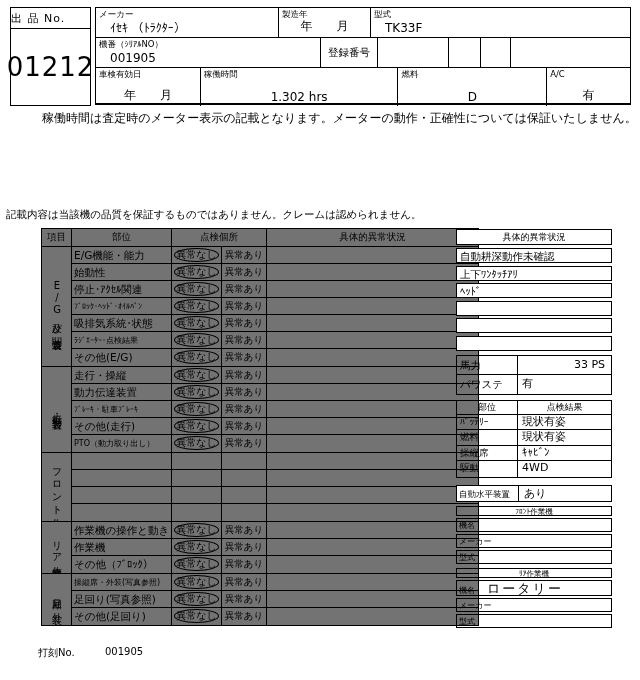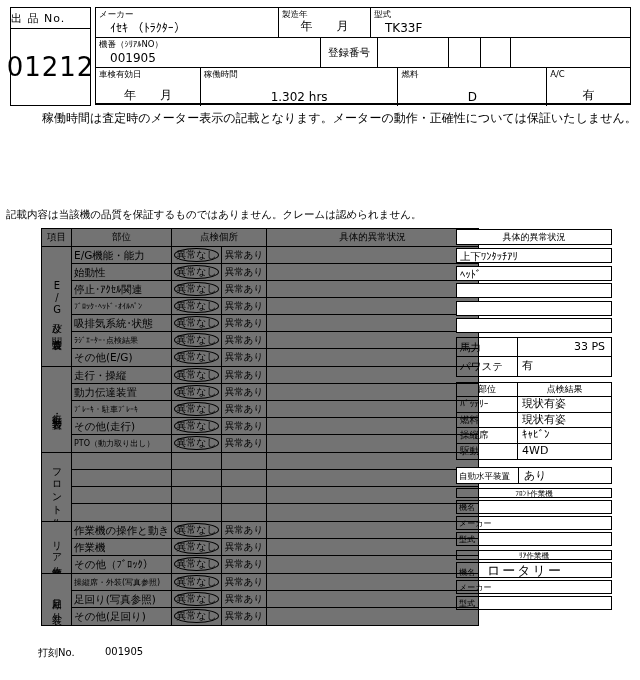--- a/index.html
+++ b/index.html
@@ -304,20 +304,21 @@
             <div class="c-detail"></div>
           </div>
         </div>
       </div>
     </div>
 </div>
 
 <div class="abs rpanel">
   <div class="rbox rhead">具体的異常状況</div>
   <div id="abn-items">
+      <div class="rbox abn-item">自動耕深動作未確認</div>
       <div class="rbox abn-item">上下ﾜﾝﾀｯﾁｱﾘ</div>
       <div class="rbox abn-item">ﾍｯﾄﾞ</div>
       <div class="rbox abn-item"></div>
       <div class="rbox abn-item"></div>
       <div class="rbox abn-item"></div>
     </div>
 
   <div class="rtable">
     <div class="rrow">
       <span class="rlabel">馬力</span>

